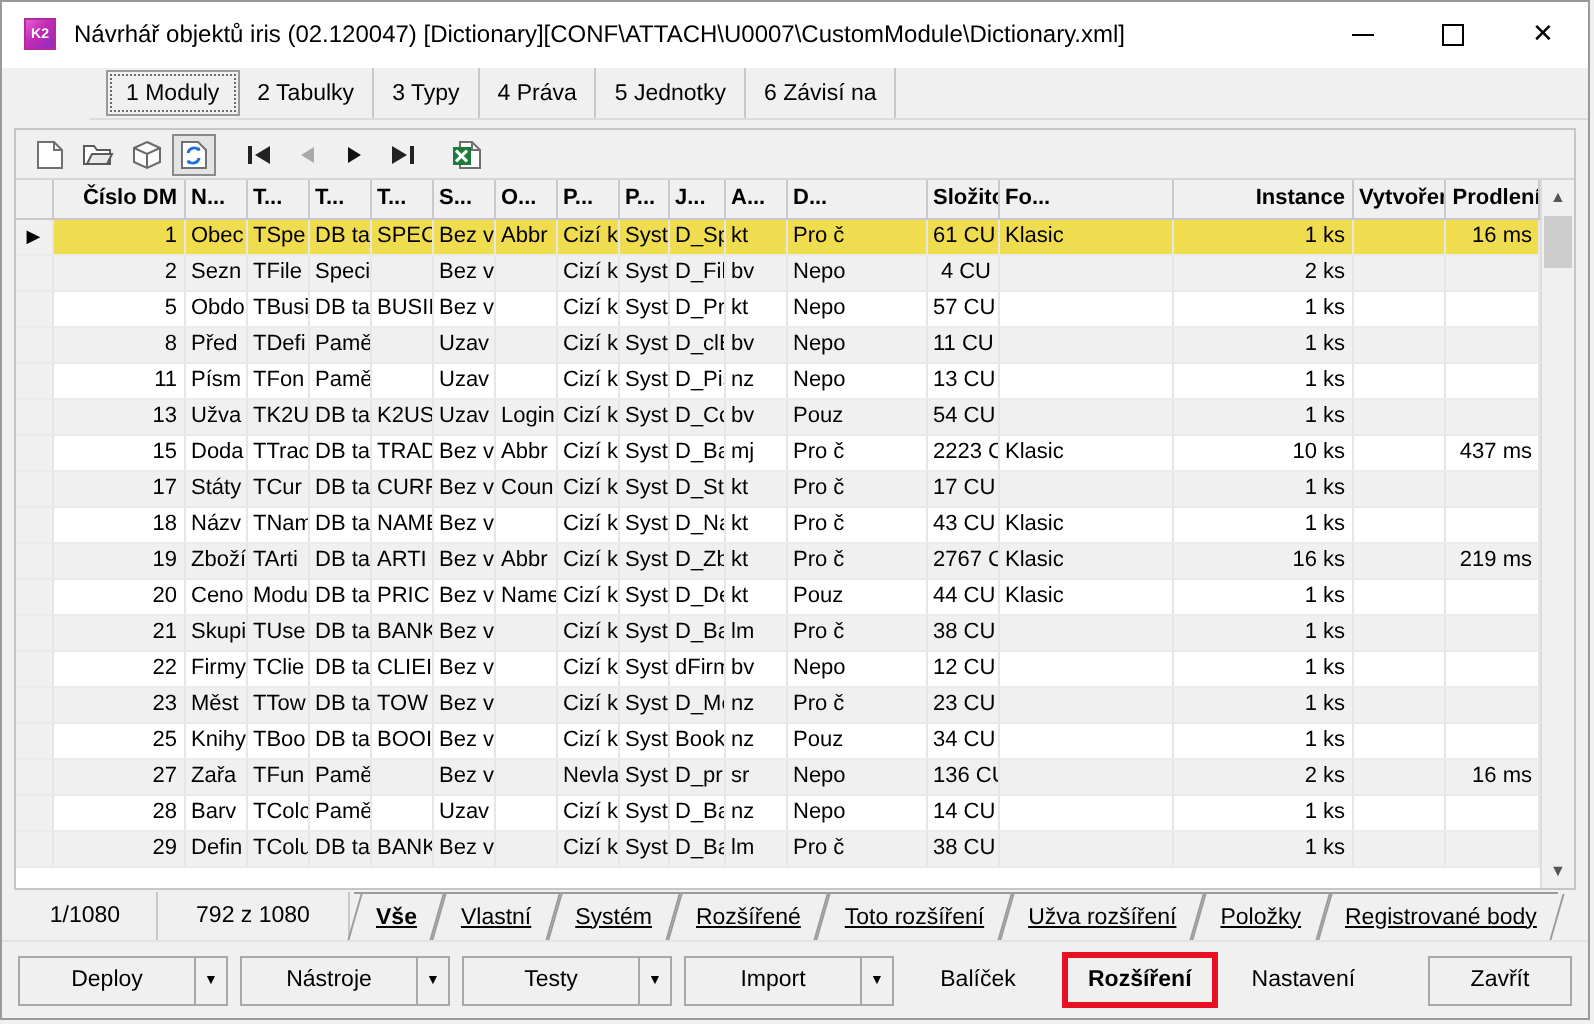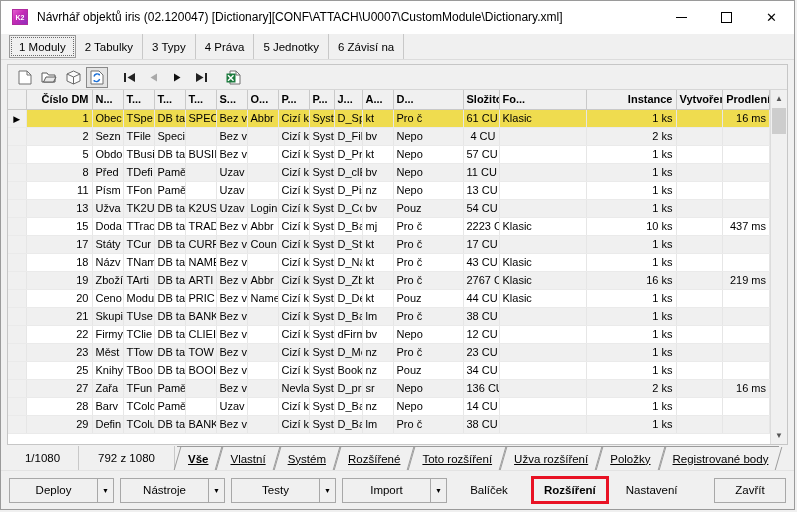--- a/index.html
+++ b/index.html
@@ -37,20 +37,21 @@
     width:45px;height:32px;display:flex;align-items:center;justify-content:center;
     font-size:13px;color:#000;background:transparent;
   }
   .min-glyph{width:11px;height:1px;background:#000;display:block;}
   .max-glyph{width:11px;height:11px;border:1px solid #000;display:block;box-sizing:border-box;}
   
   .toptabs{
     height:25px;flex:0 0 25px;background:#f0f0f0;
     display:flex;align-items:stretch;padding-left:8px;
     border-bottom:1px solid #dcdcdc;
+    margin-left:44px;
   }
   .toptab{
     display:flex;align-items:center;justify-content:center;
     padding:0 9px;font-size:11.5px;color:#000;
     border-right:1px solid #c8c8c8;
     background:#f0f0f0;white-space:nowrap;
   }
   .toptab.sel{
     border:1px solid #9a9a9a;background:#f0f0f0;
     outline:1px dotted #6b6b6b;outline-offset:-3px;

